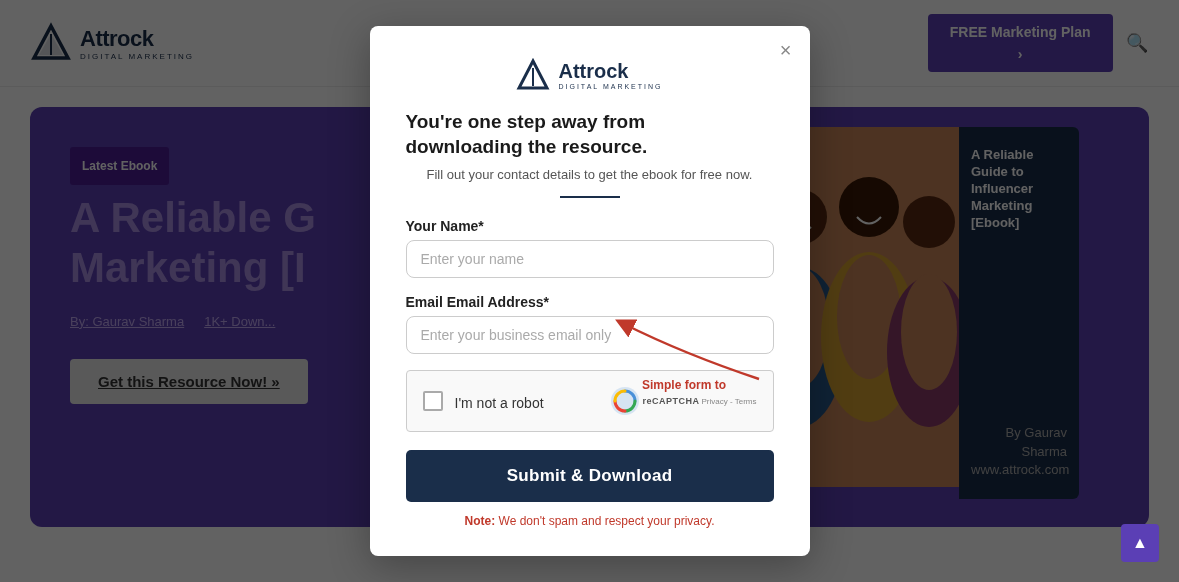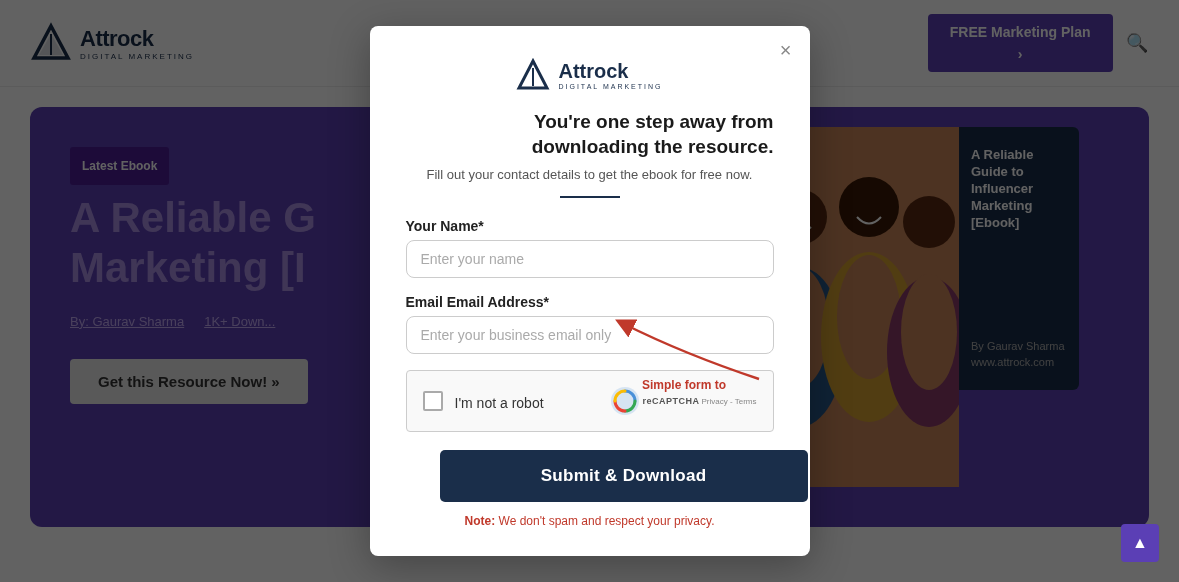--- a/index.html
+++ b/index.html
@@ -118,20 +118,21 @@
       background: #e8e8e8;
       color: #333;
       padding: 14px 28px;
       border-radius: 4px;
       font-size: 15px;
       font-weight: 600;
       display: inline-flex;
       align-items: center;
       gap: 8px;
       margin-top: 30px;
+      text-decoration: underline;
     }
     .hero-book-img {
       position: absolute;
       right: 60px;
       top: 20px;
       width: 350px;
       height: 390px;
       display: flex;
       align-items: stretch;
       gap: 0;
@@ -139,38 +140,39 @@
     .book-photo {
       width: 220px;
       height: 360px;
       background: linear-gradient(135deg, #d4a55a 0%, #c08030 50%, #8b5e20 100%);
       border-radius: 6px 0 0 6px;
       overflow: hidden;
       position: relative;
     }
     .book-cover-inner {
       width: 120px;
-      height: 263px;
+      height: 372px;
       background: #1a2e4a;
       border-radius: 0 6px 6px 0;
       padding: 20px 12px;
       display: flex;
       flex-direction: column;
       justify-content: space-between;
     }
     .book-cover-title {
       color: #fff;
       font-size: 13px;
       font-weight: 800;
       line-height: 1.3;
     }
     .book-cover-author {
       color: #aaa;
-      font-size: 11px;
+      font-size: 13px;
       line-height: 1.4;
+      text-align: right;
     }
     
     .people-bg {
       width: 100%;
       height: 100%;
       background: linear-gradient(180deg, #d4956a 0%, #b87040 60%, #8b5020 100%);
       position: relative;
     }
 
     
@@ -226,21 +228,21 @@
       font-weight: 800;
       color: #1a2e4a;
     }
     .modal-logo-sub {
       font-size: 7px;
       letter-spacing: 2px;
       color: #1a2e4a;
       text-transform: uppercase;
     }
     .modal-title {
-      text-align: right;
+      text-align: left;
       font-size: 19px;
       font-weight: 800;
       color: #1a1a1a;
       line-height: 1.3;
       margin-bottom: 8px;
     }
     .modal-subtitle {
       text-align: center;
       font-size: 13px;
       color: #555;
@@ -331,21 +333,20 @@
       background: #1a2e4a;
       color: #fff;
       border: none;
       border-radius: 5px;
       padding: 16px;
       font-size: 17px;
       font-weight: 700;
       cursor: pointer;
       letter-spacing: 0.3px;
       margin-bottom: 12px;
-      margin-left: 34px;
     }
 
     
     .note-text {
       text-align: center;
       font-size: 12px;
     }
     .note-label {
       color: #c0392b;
       font-weight: 700;

